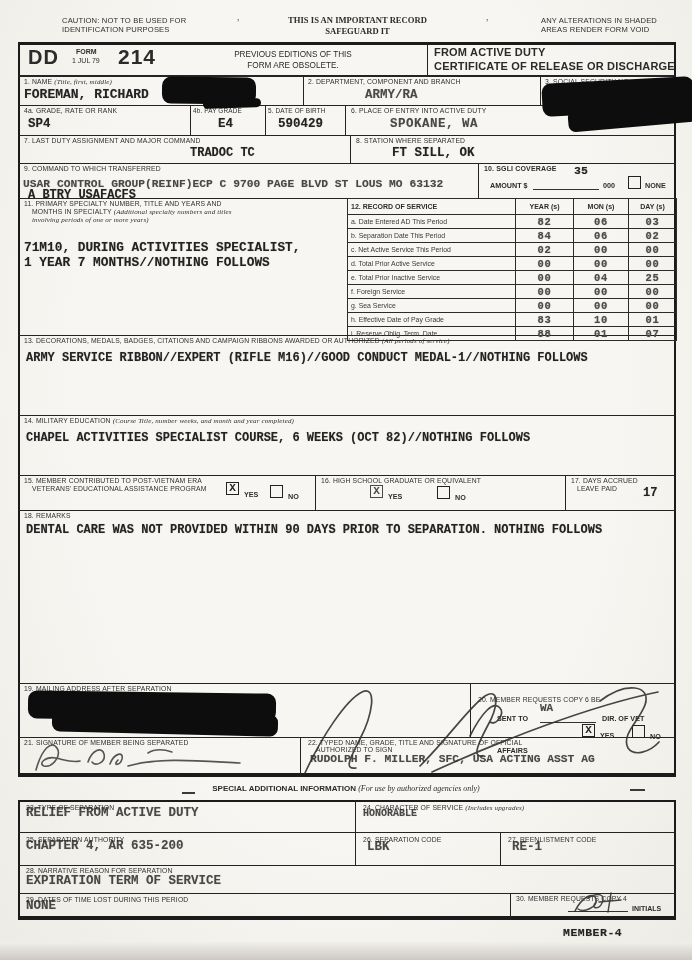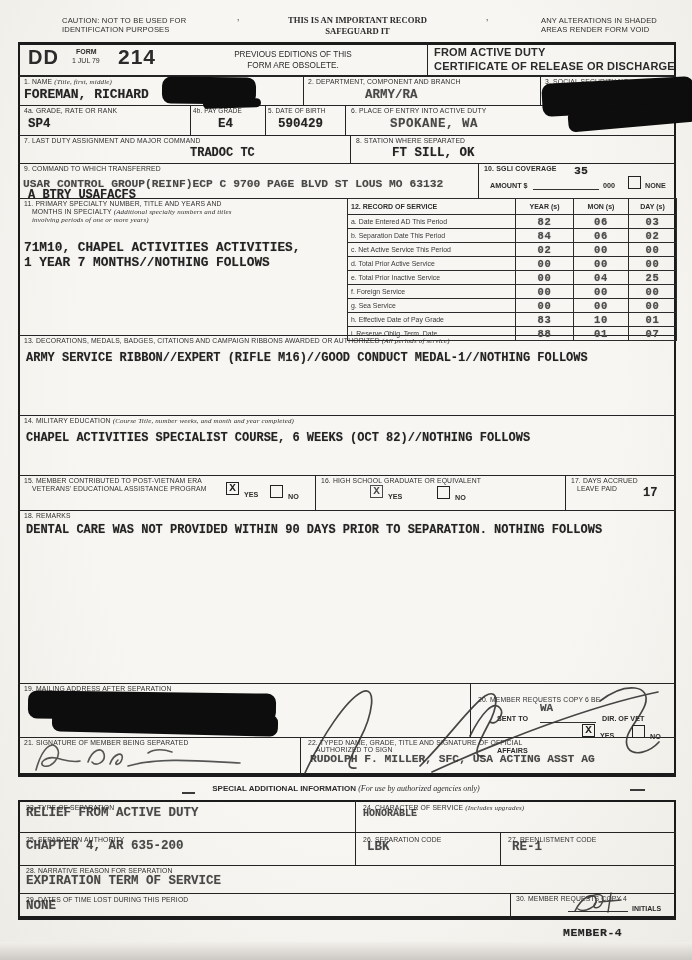--- a/index.html
+++ b/index.html
@@ -150,21 +150,21 @@
   <span class="abs" style="left:125px;top:18px;font-size:7.2px;font-weight:bold;">000</span>
   <span class="ckbox" style="left:150px;top:13px;"></span>
   <span class="yn" style="left:167px;top:18px;">NONE</span>
 </div>
 
 <div class="cell" style="left:18px;top:198px;width:329px;height:137px;">
   <span class="abs lbl" style="left:6px;top:2px;">11. PRIMARY SPECIALTY NUMBER, TITLE AND YEARS AND</span>
   <span class="abs lbl" style="left:14px;top:10px;"><span>MONTHS IN SPECIALTY</span> <i>(Additional specialty numbers and titles</i></span>
   <span class="abs lbl" style="left:14px;top:18px;"><i>involving periods of one or more years)</i></span>
   <div class="abs tw" style="left:6px;top:42px;font-size:12.8px;line-height:15px;">
-    <div>71M10, CHAPEL ACTIVITIES ACTIVITIES,</div>
+    <div>71M10, DURING ACTIVITIES SPECIALIST,</div>
     <div>1 YEAR 7 MONTHS//NOTHING FOLLOWS</div>
   </div>
 </div>
 
 <table class="svtab">
   <colgroup>
       <col style="width:168px;">
       <col style="width:58px;">
       <col style="width:55px;">
       <col style="width:48px;">

